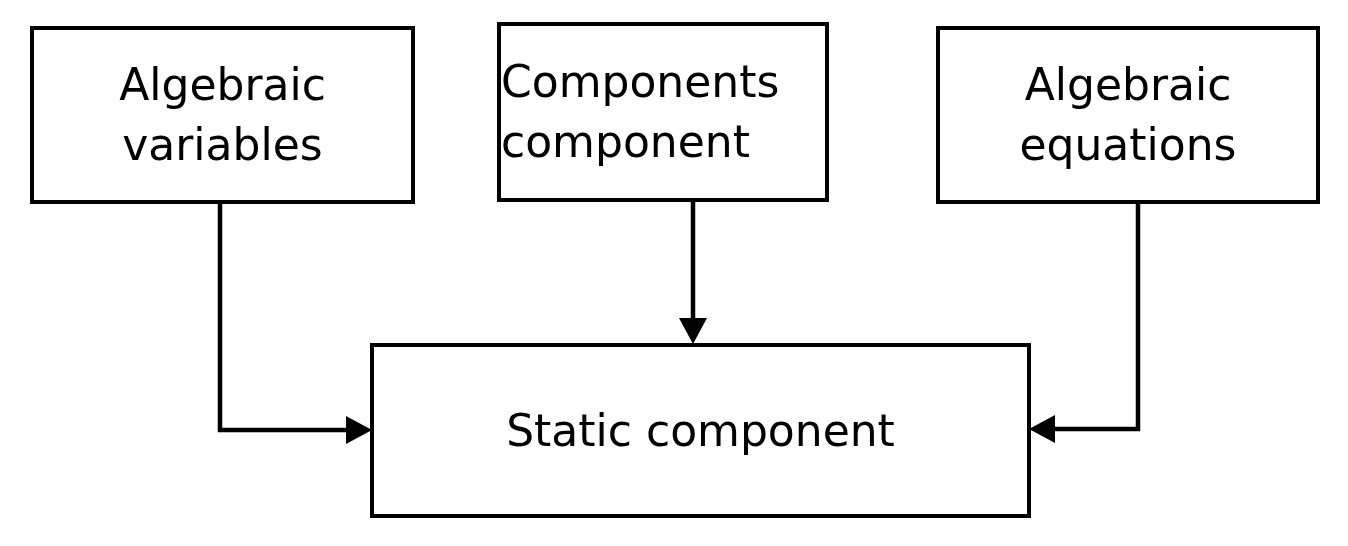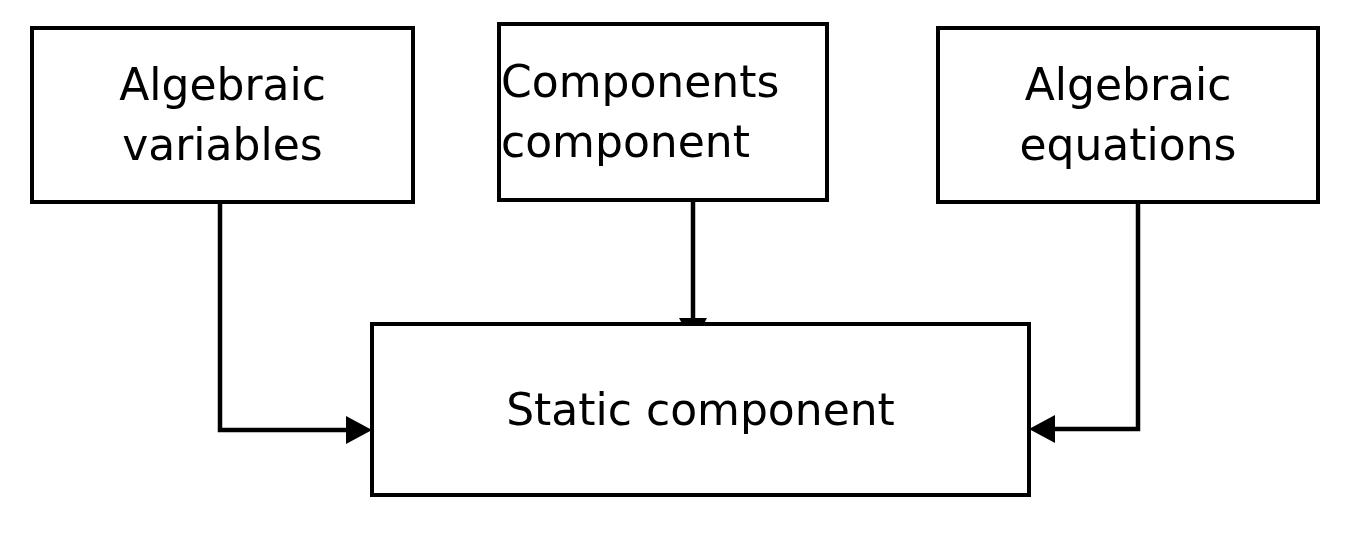--- a/index.html
+++ b/index.html
@@ -41,21 +41,21 @@
     text-align: center;
   }
   .node .line {
     display: block;
     white-space: nowrap;
   }
   #node-algebraic-variables   { left: 30px;  top: 26px;  width: 385px; height: 178px; }
   #node-components-parameters { left: 497px; top: 22px;  width: 332px; height: 180px;
                                 align-items: flex-start; text-align: left; }
   #node-algebraic-equations   { left: 936px; top: 26px;  width: 384px; height: 178px; }
-  #node-static-component-model{ left: 370px; top: 322px; width: 661px; height: 175px; }
+  #node-static-component-model{ left: 370px; top: 343px; width: 661px; height: 175px; }
 </style>
 </head>
 <body>
 
 <div class="diagram">
 
   <svg class="arrows-layer" viewBox="0 0 1348 546" xmlns="http://www.w3.org/2000/svg" aria-hidden="true">
     <g stroke="#000000" fill="#000000">
       <polyline points="220,201 220,430 348,430" fill="none" stroke-width="4.5"></polyline>
       <polygon points="372,430 346,416 346,444" stroke="none"></polygon>

